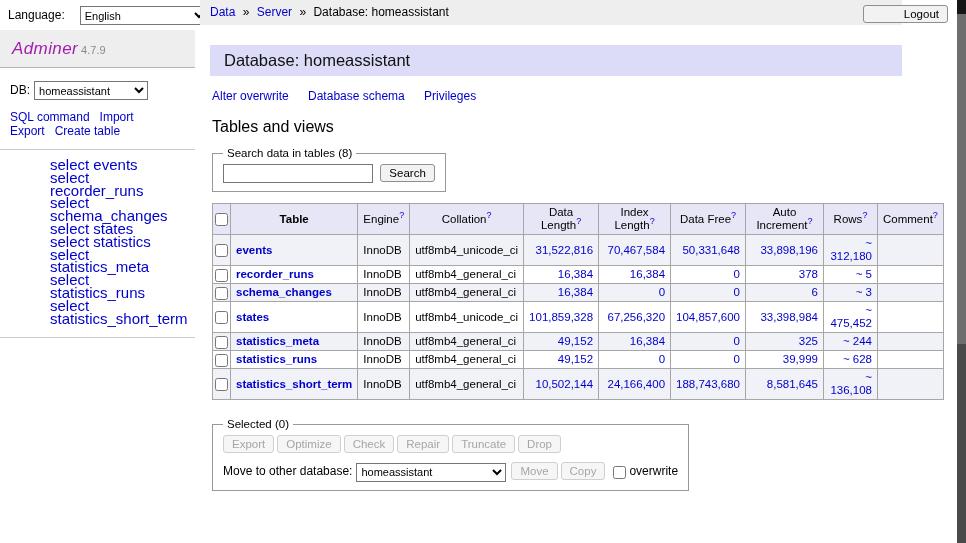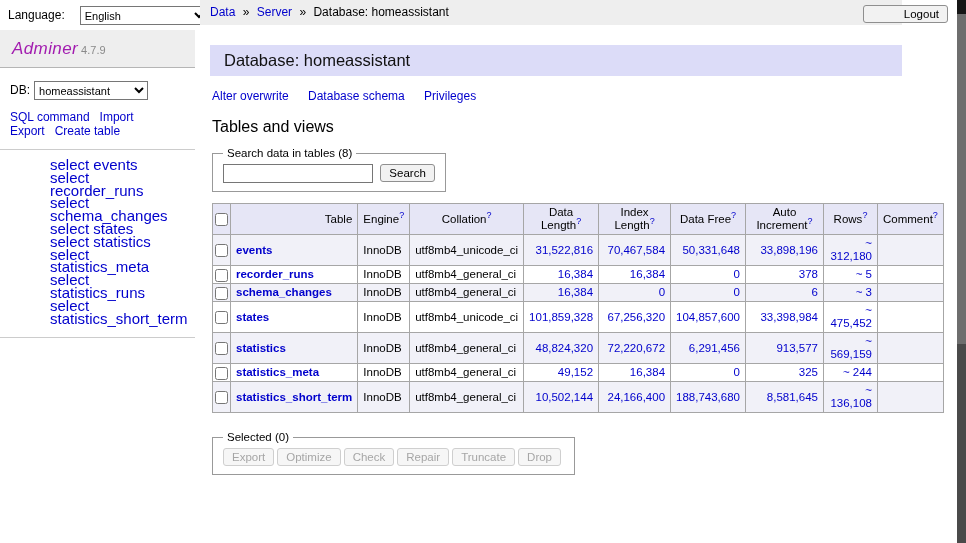--- a/index.html
+++ b/index.html
@@ -61,21 +61,21 @@
   h3 { font-size: 16px; font-weight: normal; margin: 15px 0 11px 2px; color: #000000; }
 
   fieldset { display: inline-block; border: 1px solid #999; margin: 0; padding: 5px 10px 8px; }
   legend { font-size: 11.5px; padding: 0 4px; }
   .search-fs { margin-left: 2px; }
   .search-fs input[type=text] { width: 150px; margin-right: 4px; vertical-align: middle; }
 
   table.tables { border-collapse: collapse; margin: 11px 0 0 2px; font-size: 11.5px; }
   .tables th, .tables td { border: 1px solid #a6a6a6; padding: 2px 5px; line-height: 13px; height: 18px; }
   .tables thead th { background: #e6e6f6; font-weight: normal; text-align: center; }
-  .tables thead th.th-table { font-weight: normal; text-align: right; }
+  .tables thead th.th-table { font-weight: bold; }
   .tables tbody tr:nth-child(odd) { background: #f1f1f8; }
   .tables tbody tr.total-row { background: #fff; }
   .tables td.num { text-align: right; }
   .tables a.tname { font-weight: bold; }
   .tables .c-check { width: 21px; text-align: center; padding: 1px 2px; }
   .tables sup { font-size: 9px; line-height: 0; }
   .tables input[type=checkbox] { margin: 0; vertical-align: middle; }
   .tables th:nth-child(2){ min-width: 112px; }
   .tables th:nth-child(3){ min-width: 46px; }
   .tables th:nth-child(4){ min-width: 96px; }
@@ -217,60 +217,63 @@
           <td>utf8mb4_unicode_ci</td>
           <td class="num"><a href="#">101,859,328</a></td>
           <td class="num"><a href="#">67,256,320</a></td>
           <td class="num"><a href="#">104,857,600</a></td>
           <td class="num"><a href="#">33,398,984</a></td>
           <td class="num"><a href="#">~ 475,452</a></td>
           <td></td>
         </tr>
         <tr>
           <td class="c-check"><input type="checkbox" style=""></td>
-          <td><a href="#" class="tname">statistics</a></td>
-          <td>InnoDB</td>
-          <td>utf8mb4_general_ci</td>
-          <td class="num"><a href="#">48,824,320</a></td>
-          <td class="num"><a href="#">72,220,672</a></td>
-          <td class="num"><a href="#">6,291,456</a></td>
-          <td class="num"><a href="#">913,577</a></td>
-          <td class="num"><a href="#">~ 569,159</a></td>
-          <td></td>
-        </tr>
-        <tr>
-          <td class="c-check"><input type="checkbox" style=""></td>
           <td><a href="#" class="tname">statistics_meta</a></td>
           <td>InnoDB</td>
           <td>utf8mb4_general_ci</td>
           <td class="num"><a href="#">49,152</a></td>
           <td class="num"><a href="#">16,384</a></td>
           <td class="num"><a href="#">0</a></td>
           <td class="num"><a href="#">325</a></td>
           <td class="num"><a href="#">~ 244</a></td>
+          <td></td>
+        </tr>
+        <tr>
+          <td class="c-check"><input type="checkbox" style=""></td>
+          <td><a href="#" class="tname">statistics_runs</a></td>
+          <td>InnoDB</td>
+          <td>utf8mb4_general_ci</td>
+          <td class="num"><a href="#">49,152</a></td>
+          <td class="num"><a href="#">0</a></td>
+          <td class="num"><a href="#">0</a></td>
+          <td class="num"><a href="#">39,999</a></td>
+          <td class="num"><a href="#">~ 628</a></td>
           <td></td>
         </tr>
         <tr>
           <td class="c-check"><input type="checkbox" style=""></td>
           <td><a href="#" class="tname">statistics_short_term</a></td>
           <td>InnoDB</td>
           <td>utf8mb4_general_ci</td>
           <td class="num"><a href="#">10,502,144</a></td>
           <td class="num"><a href="#">24,166,400</a></td>
           <td class="num"><a href="#">188,743,680</a></td>
           <td class="num"><a href="#">8,581,645</a></td>
           <td class="num"><a href="#">~ 136,108</a></td>
           <td></td>
         </tr>
       </tbody>
   </table>
 
   <fieldset class="selected-fs">
     <legend>Selected (0)</legend>
     <div class="btnrow" id="action-buttons"><button disabled="">Export</button><button disabled="">Optimize</button><button disabled="">Check</button><button disabled="">Repair</button><button disabled="">Truncate</button><button disabled="">Drop</button></div>
+    <div class="moverow">
+      <span>Move to other database:</span><select id="move-select"><option>homeassistant</option></select><button disabled="">Move</button><button disabled="">Copy</button><label><input type="checkbox" style=""><span>overwrite</span></label>
+    </div>
   </fieldset>
 
   
 
   
 
   
 
   
 </div>

